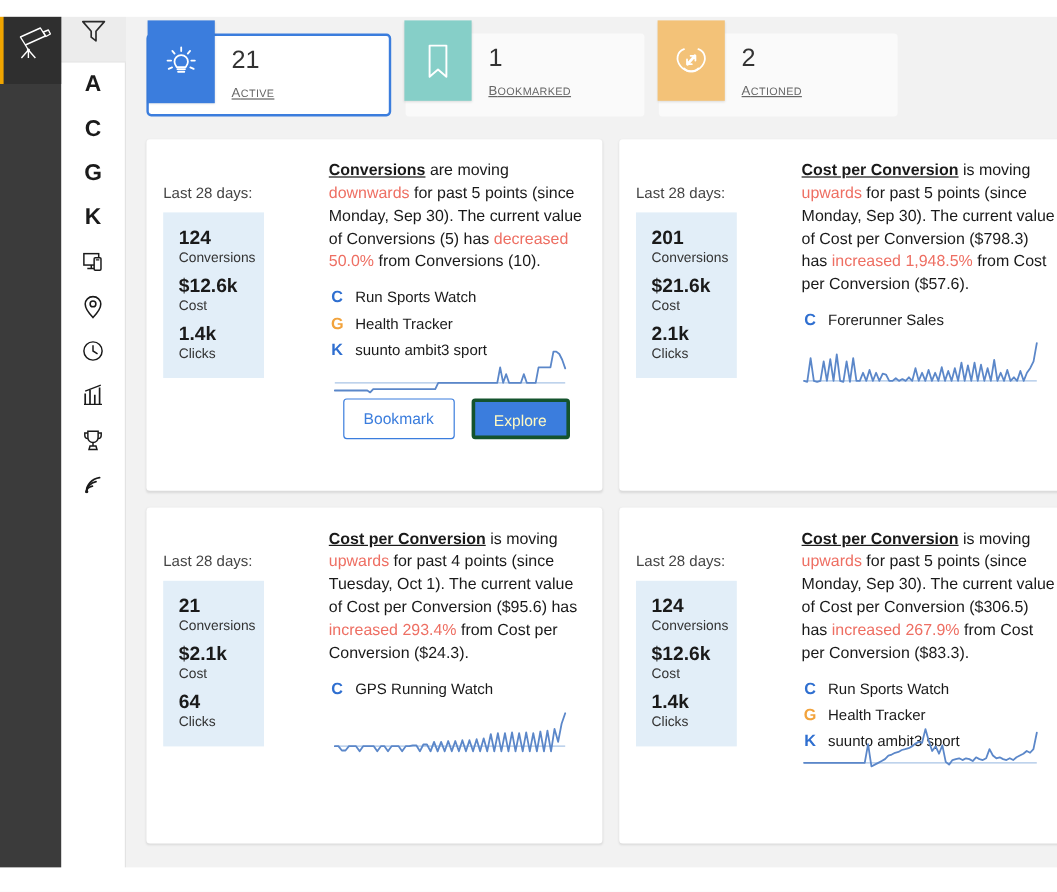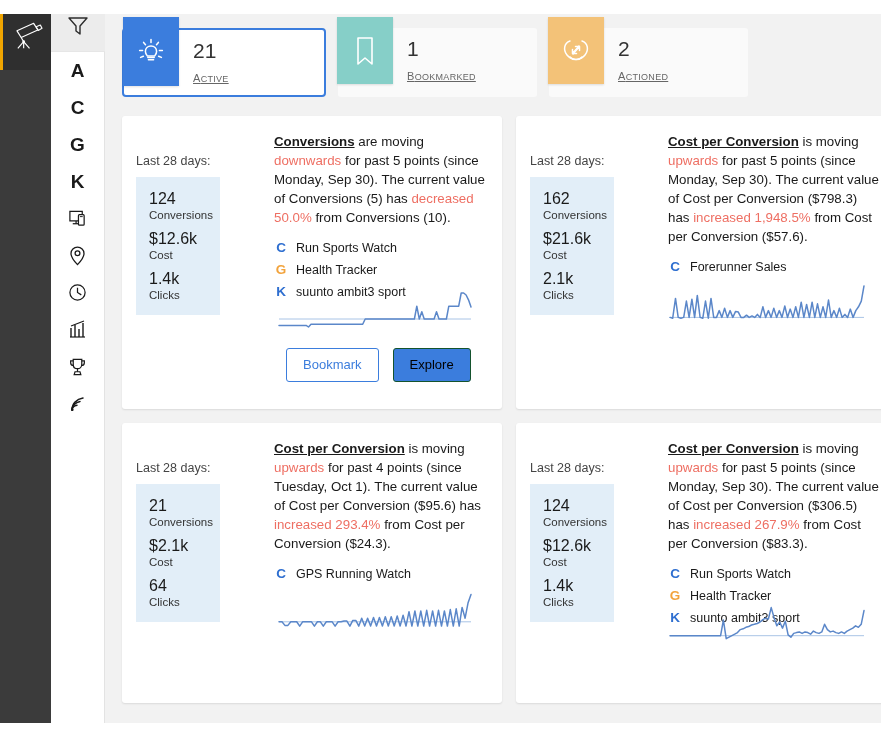--- a/index.html
+++ b/index.html
@@ -118,21 +118,21 @@
     display:flex;
     position: relative;
   }
   .card-tall { height: 293px; }
   .card-short { height: 280px; }
 
   
   .stats-col { width: 84px; flex: 0 0 84px; padding-top: 22px; }
   .stats-title { font-size:12.5px; color:#444; margin-bottom: 9px; white-space:nowrap; }
   .stats-box { background:#e2eef8; padding: 12px 0 12px 13px; }
-  .stat-val { font-size:16px; font-weight:normal; color:#1a1a1a; line-height:19px; }
+  .stat-val { font-size:16px; font-weight:bold; color:#1a1a1a; line-height:19px; }
   .stat-key { font-size:11.5px; color:#333; line-height:15px; margin-bottom:6px; }
   .stat-key:last-child { margin-bottom:0; }
 
   
   .body-col { flex: 1 1 auto; padding-left: 14px; position:relative;margin-left:40px; }
   .headline {
     font-size: 13.3px; line-height: 19px; color:#1a1a1a;
   }
   .headline .metric { font-weight:bold; text-decoration: underline; }
   .headline .dir-up, .headline .dir-down, .headline .delta { color:#ee6f63; }
@@ -149,21 +149,21 @@
   .spark { position:absolute; }
   .spark svg { display:block; }
 
   
   .actions { position:absolute; display:flex; gap:14px; }
   .btn {
     font-size: 13px; border-radius: 3px; padding: 0 16px;
     height: 34px; line-height: 32px; cursor:pointer;
   }
   .btn-outline { background:#fff; border:1px solid #3b7ddd; color:#3b7ddd; }
-  .btn-primary { background:#3b7ddd; border:1px solid #14532d; color:#000000; }
+  .btn-primary { background:#3b7ddd; border:3px solid #14532d; color:#fef9c3; }
 
   .topstrip { position:absolute; left:0; top:0; width:881px; height:14px; background:#ffffff; z-index:5; }
   .botstrip { position:absolute; left:0; top:723px; width:881px; height:20px; background:#ffffff; z-index:5; }
 </style>
 </head>
 <body>
 
 <div class="topstrip"></div>
 
 <div id="app">
@@ -333,31 +333,31 @@
                 <span class="tag-icon keyword">K</span>
                 <span class="tag-label">suunto ambit3 sport</span>
               </div>
             </div>
             <div class="spark" style="left:15px; top:155px">
               <svg width="200" height="48" viewBox="0 0 200 48">
                 <line x1="4" y1="32.0" x2="196" y2="32.0" stroke="#a9c4e6" stroke-width="1"></line>
                 <polyline points="4.0,38.4 6.5,38.4 8.9,38.4 11.4,38.4 13.8,38.4 16.3,38.4 18.8,38.4 21.2,38.4 23.7,38.4 26.2,38.4 28.6,38.4 31.1,38.4 33.5,40.0 36.0,37.2 38.5,37.2 40.9,37.2 43.4,37.2 45.8,37.2 48.3,37.2 50.8,37.2 53.2,37.2 55.7,37.2 58.2,37.2 60.6,37.2 63.1,37.2 65.5,37.2 68.0,37.2 70.5,37.2 72.9,37.2 75.4,37.2 77.8,37.2 80.3,37.2 82.8,37.2 85.2,37.2 87.7,37.2 90.2,32.0 92.6,32.0 95.1,32.0 97.5,32.0 100.0,32.0 102.5,32.0 104.9,32.0 107.4,32.0 109.8,32.0 112.3,32.0 114.8,32.0 117.2,32.0 119.7,32.0 122.2,32.0 124.6,32.0 127.1,32.0 129.5,32.0 132.0,32.0 134.5,32.0 136.9,32.0 139.4,32.0 141.8,19.2 144.3,32.0 146.8,24.8 149.2,32.0 151.7,32.0 154.2,32.0 156.6,32.0 159.1,32.0 161.5,24.8 164.0,32.0 166.5,32.0 168.9,32.0 171.4,32.0 173.8,19.2 176.3,19.2 178.8,19.2 181.2,19.2 183.7,19.2 186.2,6.0 188.6,6.0 191.1,8.0 193.5,12.8 196.0,20.0" fill="none" stroke="#5b87c9" stroke-width="1.5" stroke-linejoin="round" stroke-linecap="round"></polyline>
               </svg>
             </div>
-            <div class="actions" style="left:26px; top:216px">
+            <div class="actions" style="left:26px; top:200px">
               <button class="btn btn-outline">Bookmark</button>
               <button class="btn btn-primary">Explore</button>
             </div>
           </div>
         </div>
         <div class="insight-card card-tall">
           <div class="stats-col">
             <div class="stats-title">Last 28 days:</div>
             <div class="stats-box">
-              <div class="stat-val">162</div>
+              <div class="stat-val">201</div>
               <div class="stat-key">Conversions</div>
               <div class="stat-val">$21.6k</div>
               <div class="stat-key">Cost</div>
               <div class="stat-val">2.1k</div>
               <div class="stat-key">Clicks</div>
             </div>
           </div>
           <div class="body-col">
             <div class="headline"><span class="metric">Cost per Conversion</span><span> is moving </span><span class="dir-up">upwards</span><span> for past 5 points (since Monday, Sep 30). The current value of Cost per Conversion ($798.3) has </span><span class="delta">increased 1,948.5%</span><span> from Cost per Conversion ($57.6).</span></div>
             <div class="tags">

